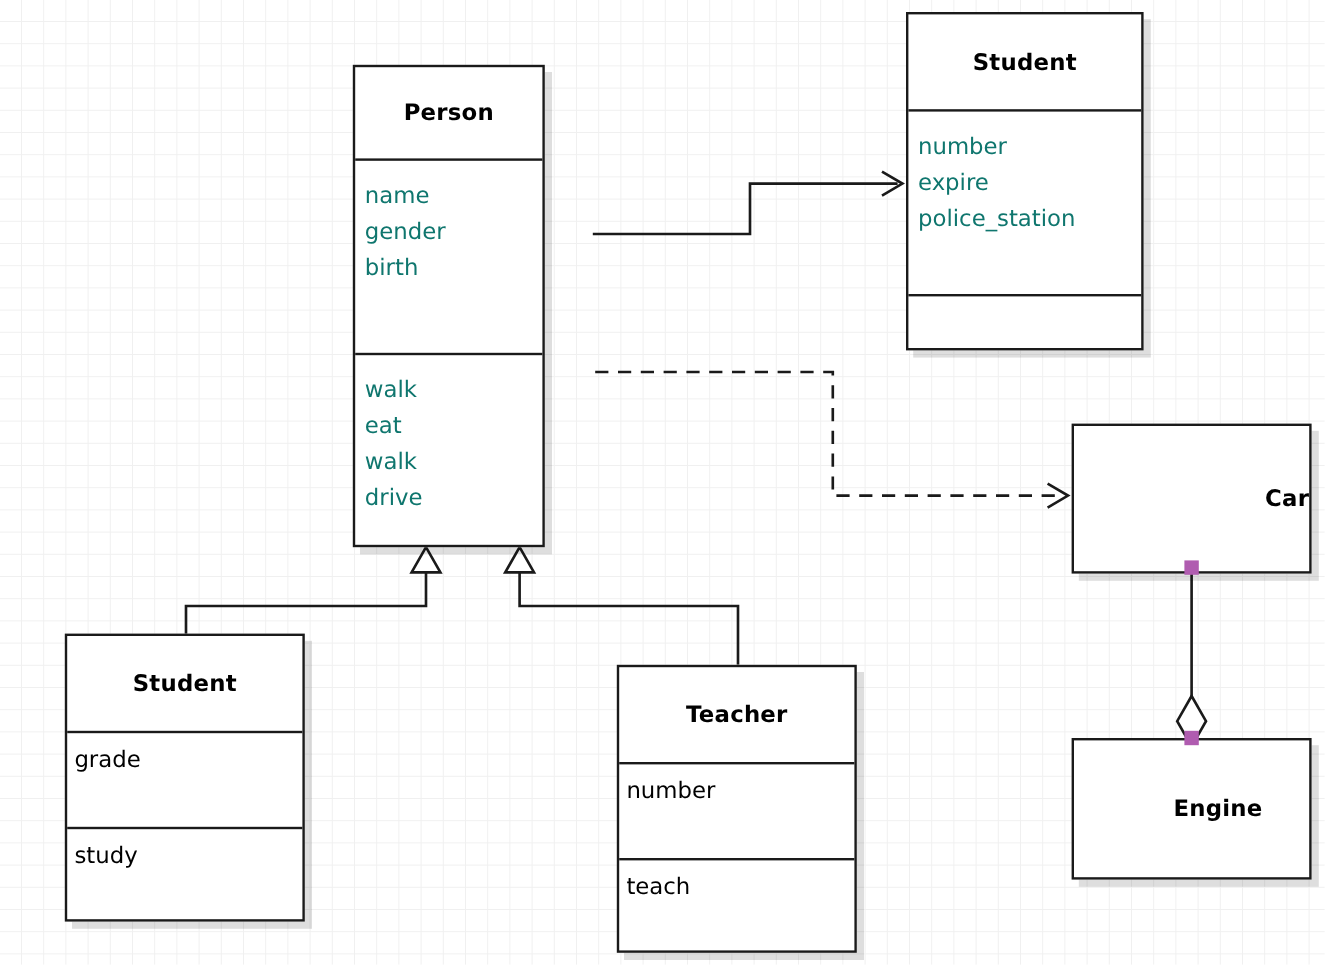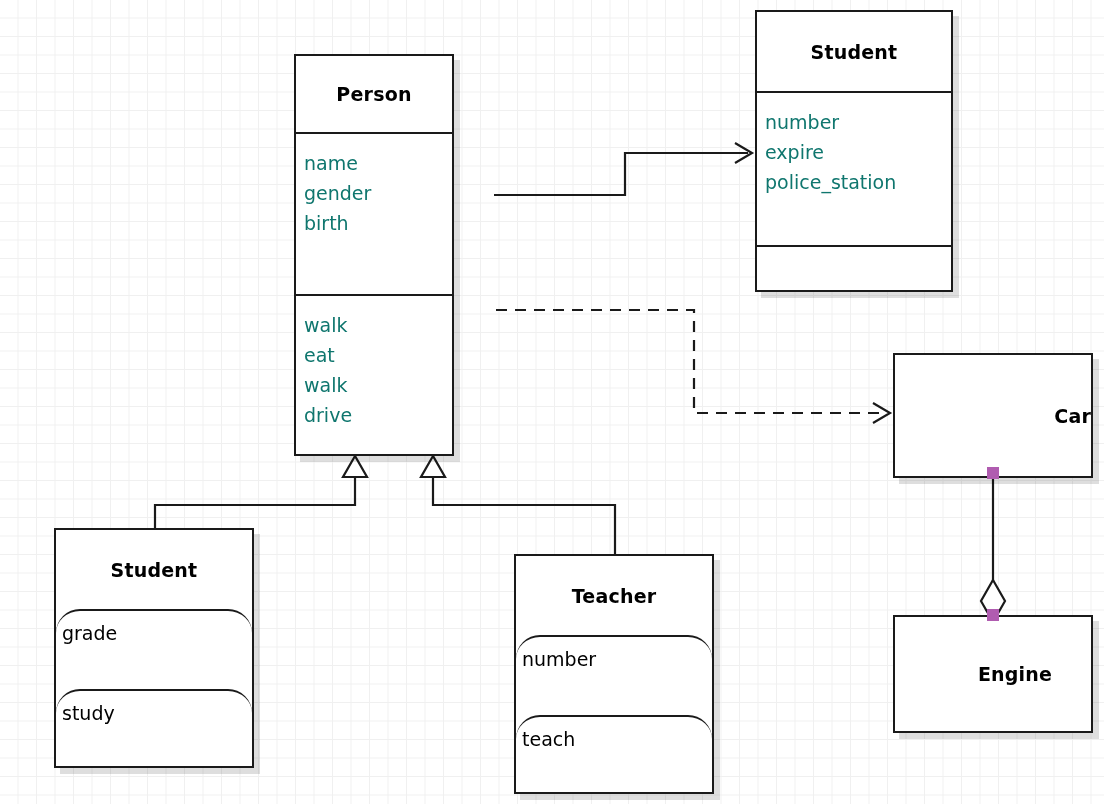--- a/index.html
+++ b/index.html
@@ -89,21 +89,21 @@
   #class-idcard .i-name   { height: 79px; }
   #class-idcard .i-attrs  { height: 154px; }
   #class-idcard .i-ops    { flex: 1 1 auto; }
 
   #class-student  { left: 54px;  top: 528px; width: 200px; height: 240px; }
   #class-teacher  { left: 514px; top: 554px; width: 200px; height: 240px; }
   #class-student .s-name, #class-teacher .s-name   { height: 79px; }
   #class-student .s-attrs, #class-teacher .s-attrs { height: 80px; }
   #class-student .s-ops, #class-teacher .s-ops     { flex: 1 1 auto; }
 
-  .sub-list { padding: 8px 0 0 6px; border-radius: 24px; }
+  .sub-list { padding: 8px 0 0 6px; }
   .sub-list .member { font-size: 19px; line-height: 28px; }
 
   #class-car      { left: 893px; top: 353px; width: 200px; height: 125px; align-items: flex-end; }
   #class-engine   { left: 893px; top: 615px; width: 200px; height: 118px; padding-left: 44px; }
   #class-car .single, #class-engine .single { flex: 1 1 auto; }
 
   
   .handle {
     position: absolute;
     width: 12px;

